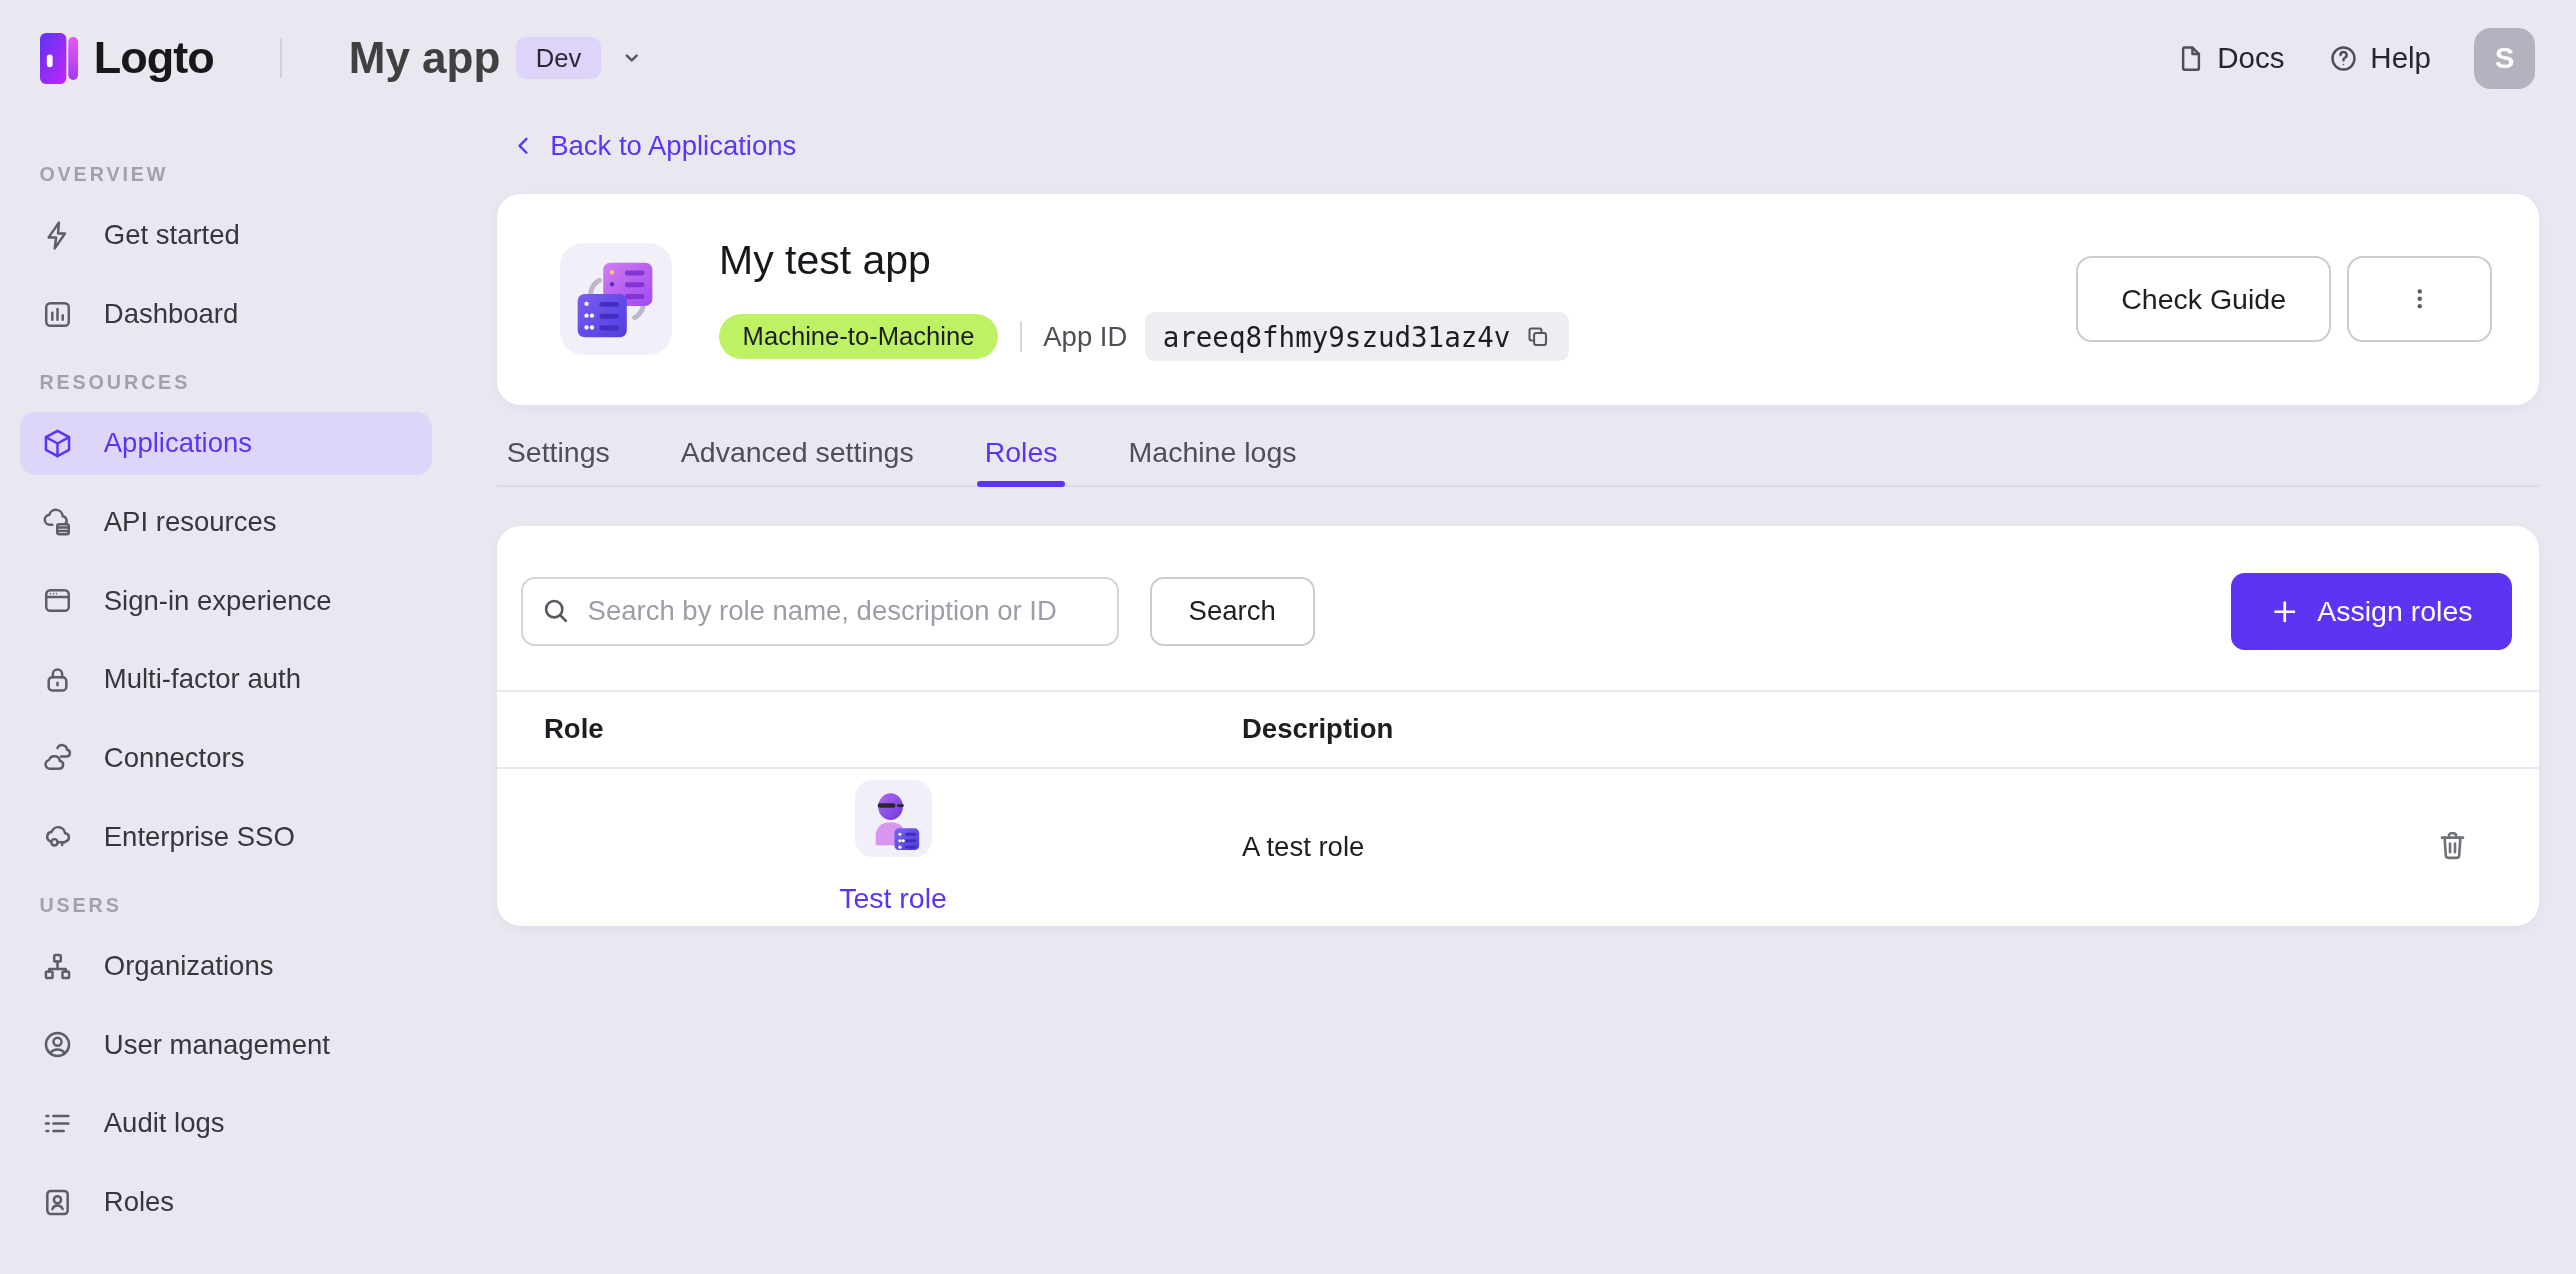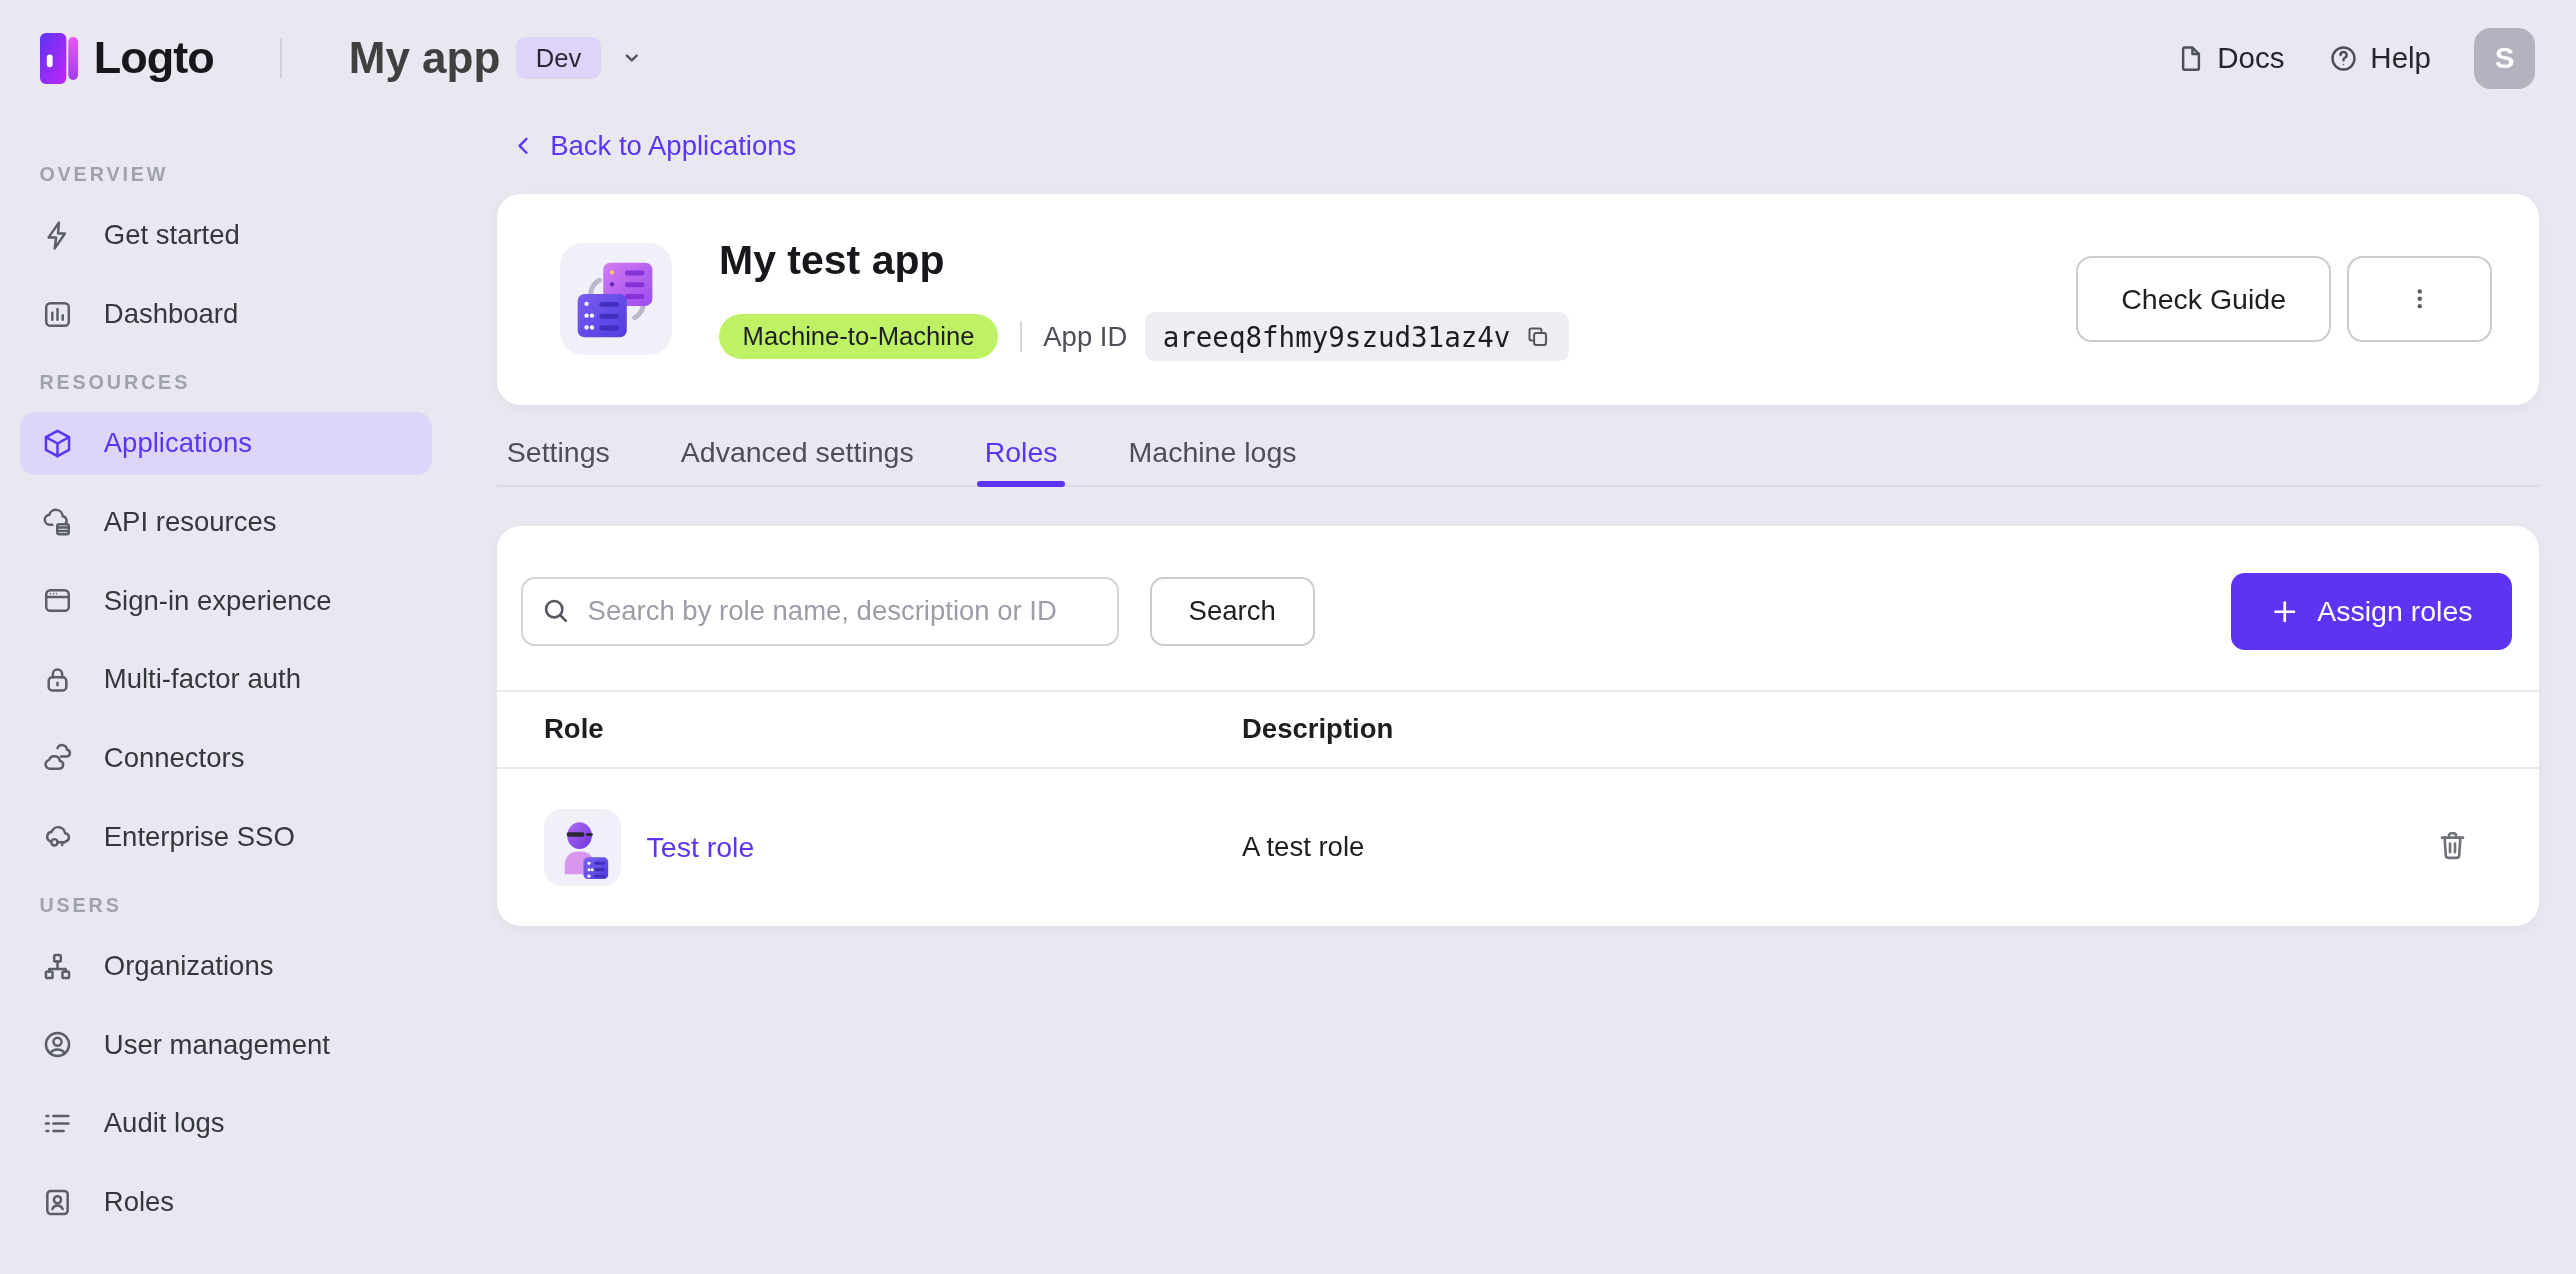--- a/index.html
+++ b/index.html
@@ -74,21 +74,21 @@
   }
 
   
   .header-card {
     margin-top: 31px; height: 211px;
     display: flex; align-items: center;
     padding: 0 47px 0 63px;
   }
   .app-icon { width: 112px; height: 112px; flex: none; }
   .title-block { margin-left: 47px; flex: 1; }
-  .app-title { font-size: 41px; font-weight: 700; margin: 0 0 28px 0; color: #17181c; }
+  .app-title { font-size: 41px; font-weight: 400; margin: 0 0 28px 0; color: #17181c; }
   .meta-row { display: flex; align-items: center; }
   .type-badge {
     background: #bef264; color: #1c1e21;
     font-size: 25.6px; font-weight: 500;
     padding: 7.9px 23.6px; border-radius: 23.6px;
   }
   .meta-divider { width: 2px; height: 31px; background: #d7d7de; margin: 0 21.6px; }
   .appid-label { font-size: 27.5px; color: #4c4f55; margin-right: 17.7px; }
   .appid-chip {
     display: flex; align-items: center; gap: 13.8px;
@@ -159,21 +159,21 @@
     font-size: 27.5px; font-weight: 600; color: #1c1e21;
   }
   .col-role { flex: 0 0 745px; padding-left: 47px; }
   .col-desc { flex: 1; }
   .col-actions { flex: none; width: 110px; display: flex; justify-content: flex-start; }
   .table-row {
     display: flex; align-items: center;
     height: 157px;
     border-radius: 0 0 23.6px 23.6px;
   }
-  .role-cell { display: flex; align-items: center; gap: 25.6px; }
+  .role-cell { display: flex; align-items: center; gap: 25.6px; flex-direction: column; }
   .role-icon { width: 77px; height: 77px; flex: none; }
   .role-link { color: #5d34f2; font-size: 28.5px; font-weight: 500; text-decoration: none; cursor: pointer; }
   .desc-text { font-size: 27.5px; color: #1c1e21; }
   .trash-btn { background: none; border: none; padding: 5.9px; cursor: pointer; color: #6e7177; }
 </style>
 </head>
 <body>
 
 <div>
 

